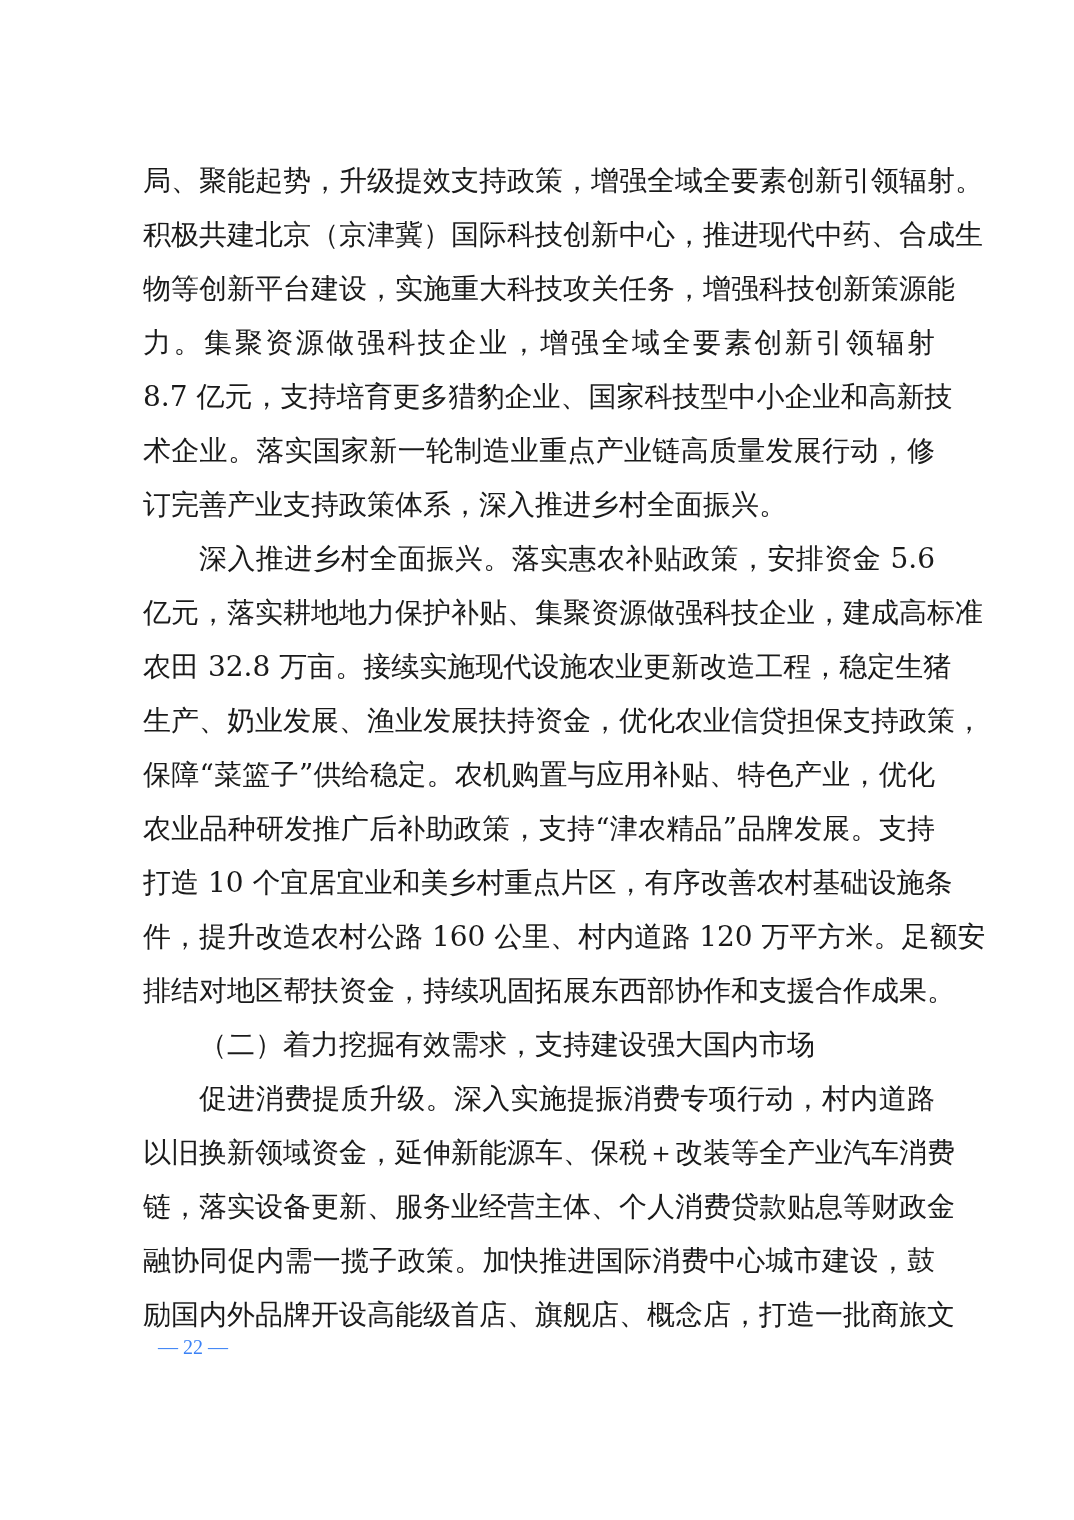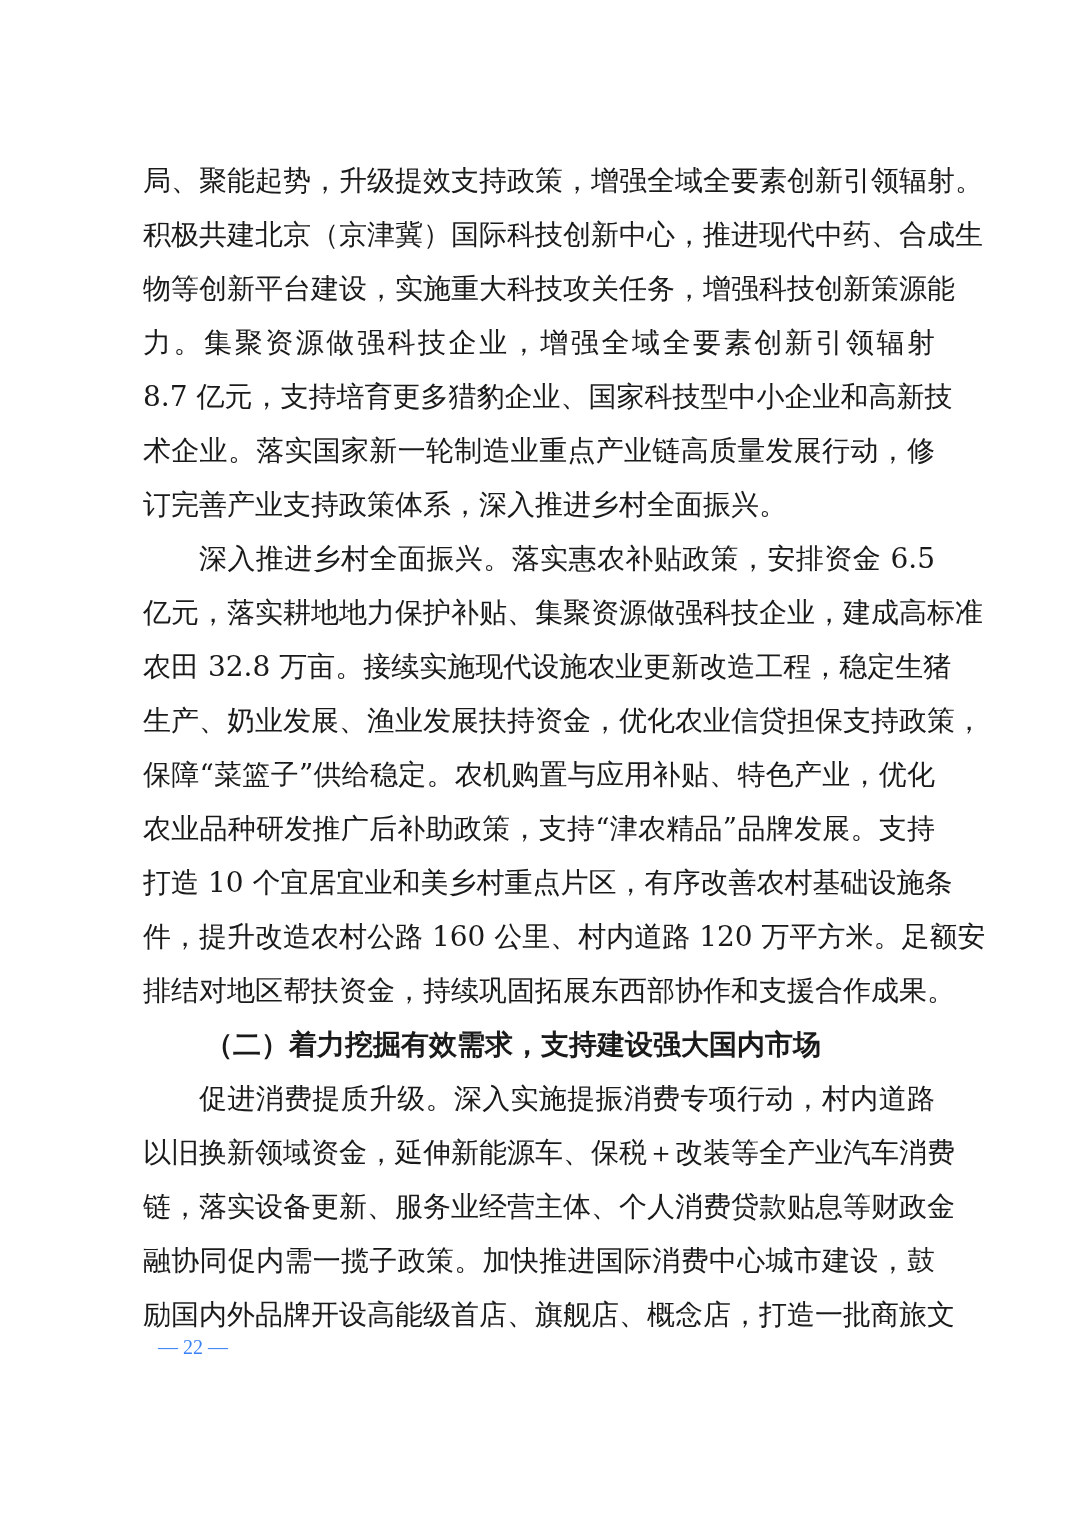--- a/index.html
+++ b/index.html
@@ -10,21 +10,21 @@
     }
     .page { position: absolute; left: 0; top: 0; width: 1074px; height: 1256px; background: #fff; }
     .line {
       position: absolute; left: 143px; width: 792px;
       font-size: 28px; line-height: 40px; height: 40px;
       white-space: nowrap; text-align: justify; text-align-last: justify;
       letter-spacing: 0px;
     }
     .line.last { text-align-last: left; }
     .line.indent { left: 199px; width: 736px; }
-    .heading { font-weight: bold; text-align-last: left; margin-left: 6px; }
+    .heading { font-weight: normal; text-align-last: left; }
     .page-number {
       position: absolute; left: 158px; top: 1334px;
       font-size: 20px; line-height: 26px; color: #3b82f6;
       font-family: "Liberation Serif", serif;
     }
   </style>
 </head>
 <body>
 
 <div class="page">
@@ -33,21 +33,21 @@
     <div class="line" style="top:161px">局、聚能起势，升级提效支持政策，增强全域全要素创新引领辐射。</div>
     <div class="line" style="top:215px">积极共建北京（京津冀）国际科技创新中心，推进现代中药、合成生</div>
     <div class="line" style="top:269px">物等创新平台建设，实施重大科技攻关任务，增强科技创新策源能</div>
     <div class="line" style="top:323px">力。集聚资源做强科技企业，增强全域全要素创新引领辐射</div>
     <div class="line" style="top:377px">8.7 亿元，支持培育更多猎豹企业、国家科技型中小企业和高新技</div>
     <div class="line" style="top:431px">术企业。落实国家新一轮制造业重点产业链高质量发展行动，修</div>
     <div class="line last" style="top:485px">订完善产业支持政策体系，深入推进乡村全面振兴。</div>
   </div>
 
   <div>
-    <div class="line indent" style="top:539px">深入推进乡村全面振兴。落实惠农补贴政策，安排资金 6.5</div>
+    <div class="line indent" style="top:539px">深入推进乡村全面振兴。落实惠农补贴政策，安排资金 5.6</div>
     <div class="line" style="top:593px">亿元，落实耕地地力保护补贴、集聚资源做强科技企业，建成高标准</div>
     <div class="line" style="top:647px">农田 32.8 万亩。接续实施现代设施农业更新改造工程，稳定生猪</div>
     <div class="line" style="top:701px">生产、奶业发展、渔业发展扶持资金，优化农业信贷担保支持政策，</div>
     <div class="line" style="top:755px">保障“菜篮子”供给稳定。农机购置与应用补贴、特色产业，优化</div>
     <div class="line" style="top:809px">农业品种研发推广后补助政策，支持“津农精品”品牌发展。支持</div>
     <div class="line" style="top:863px">打造 10 个宜居宜业和美乡村重点片区，有序改善农村基础设施条</div>
     <div class="line" style="top:917px">件，提升改造农村公路 160 公里、村内道路 120 万平方米。足额安</div>
     <div class="line" style="top:971px">排结对地区帮扶资金，持续巩固拓展东西部协作和支援合作成果。</div>
   </div>
 

